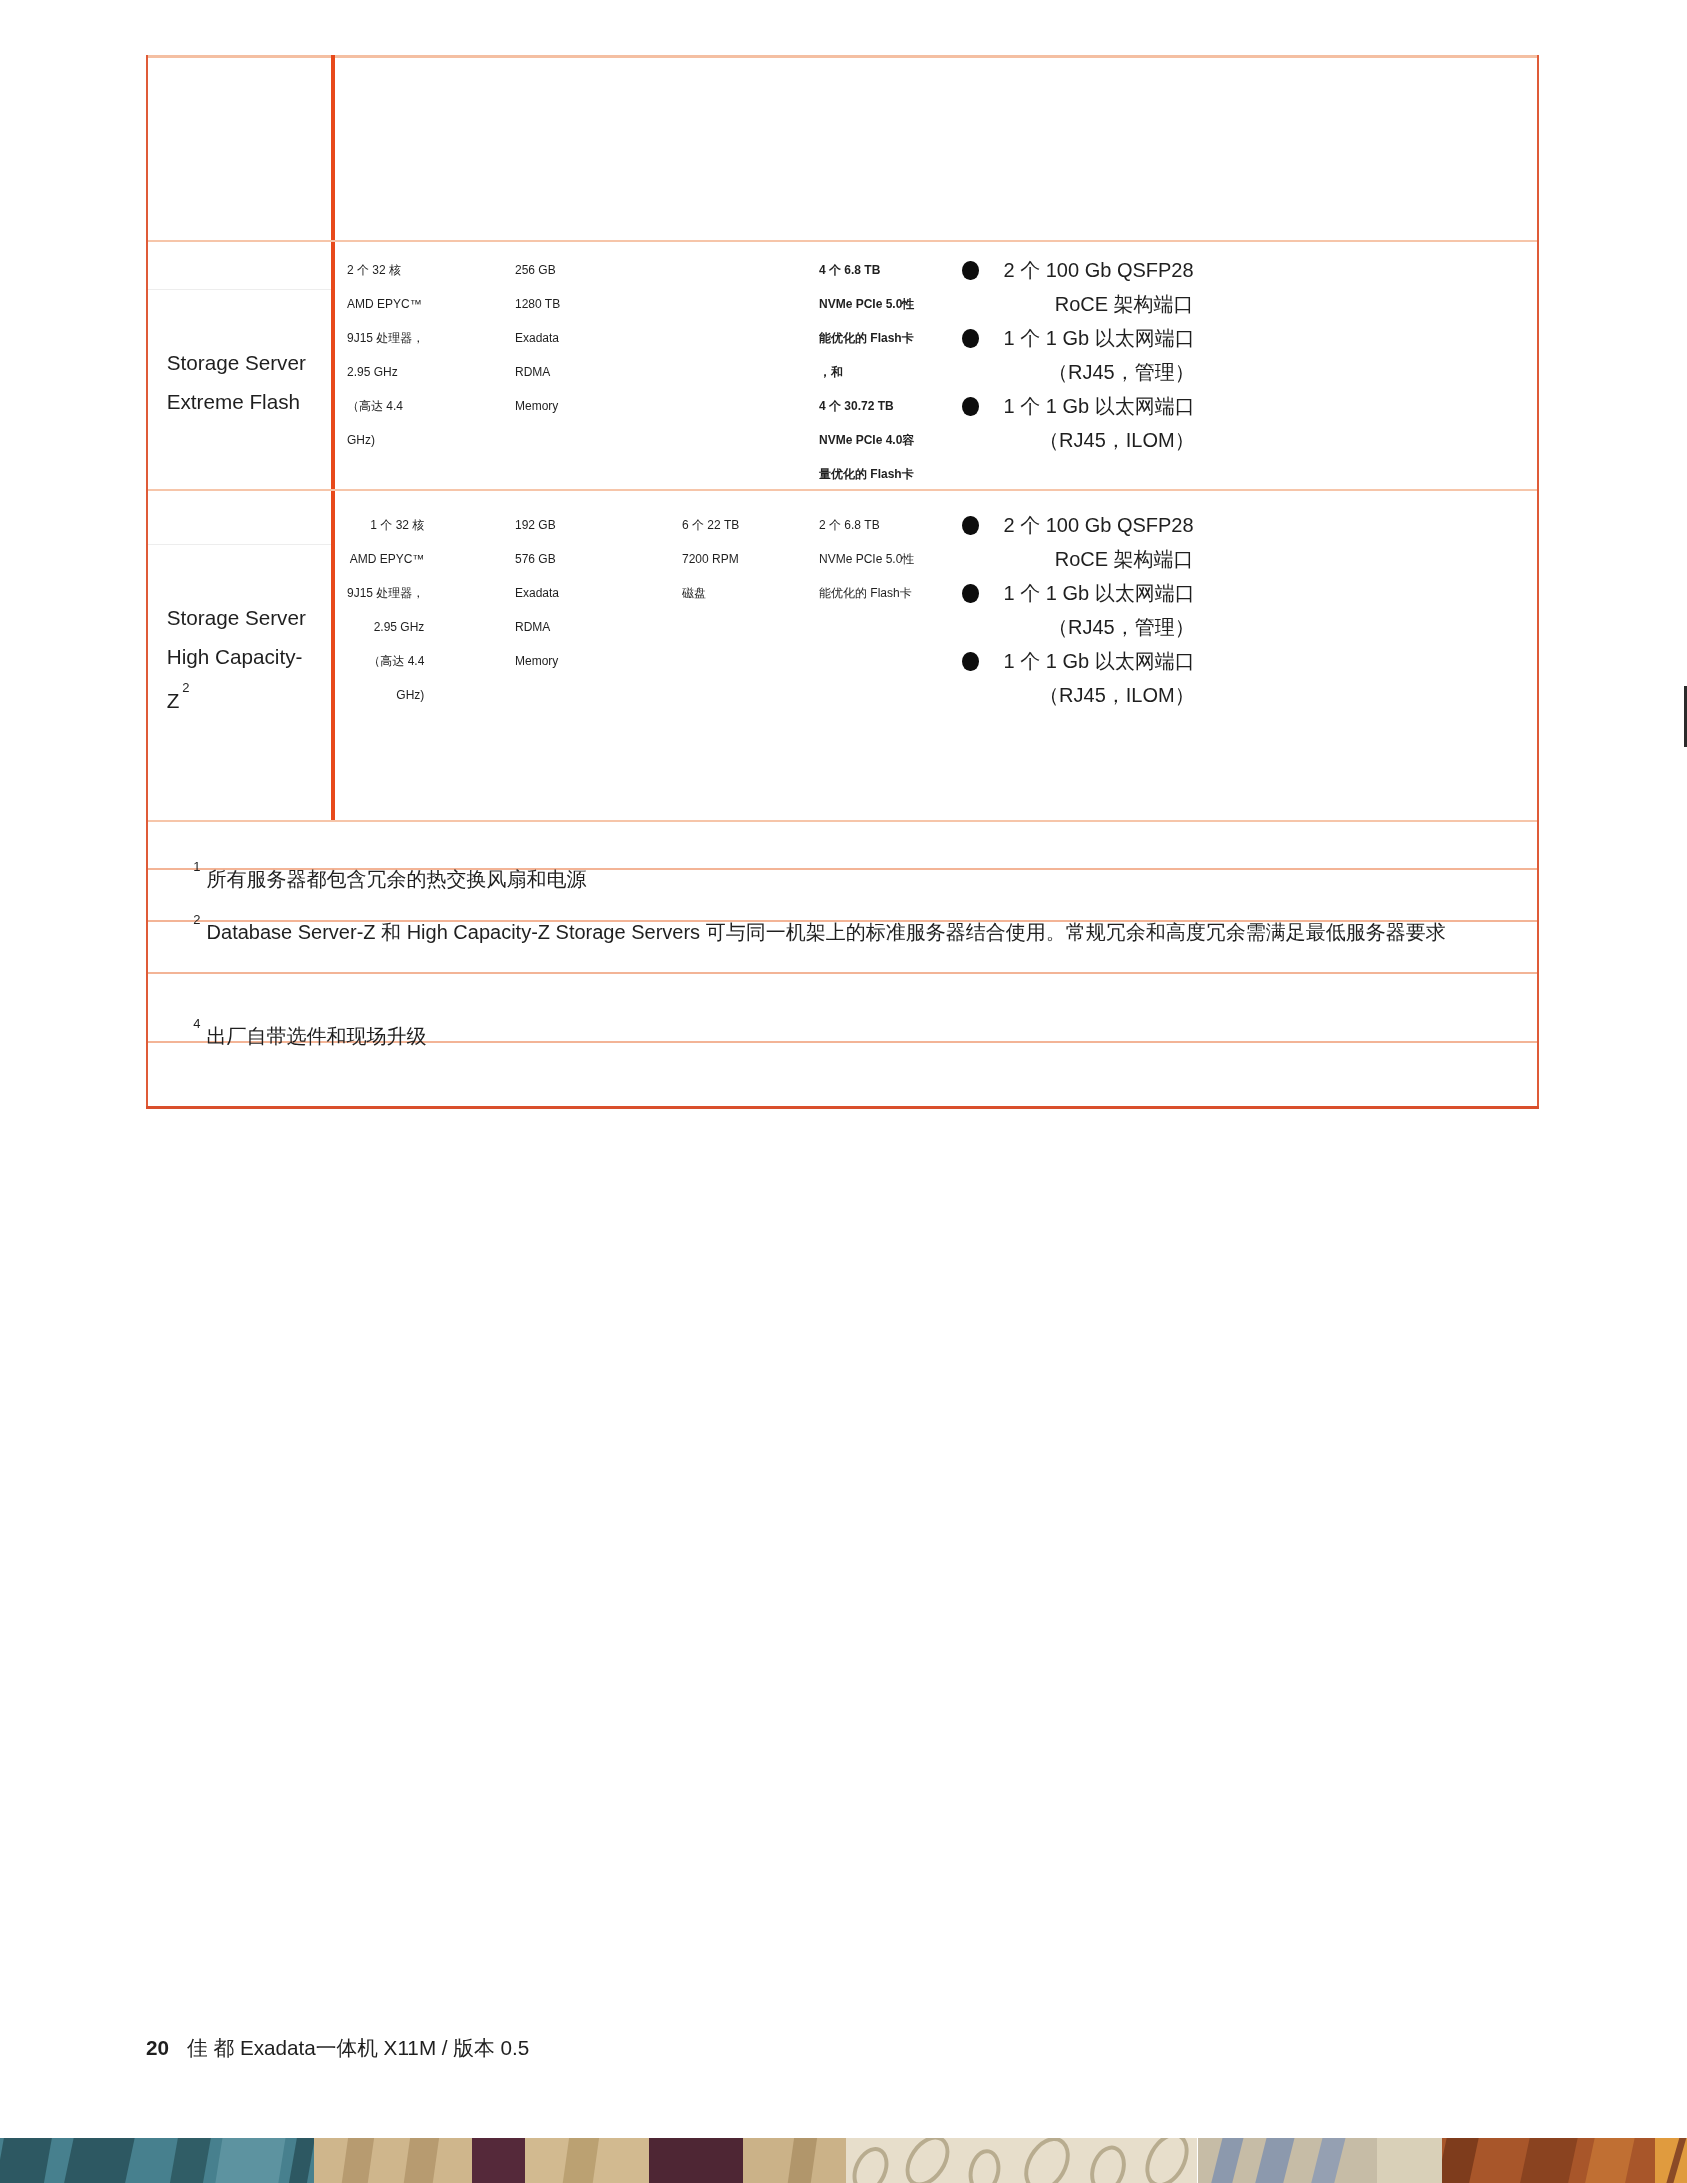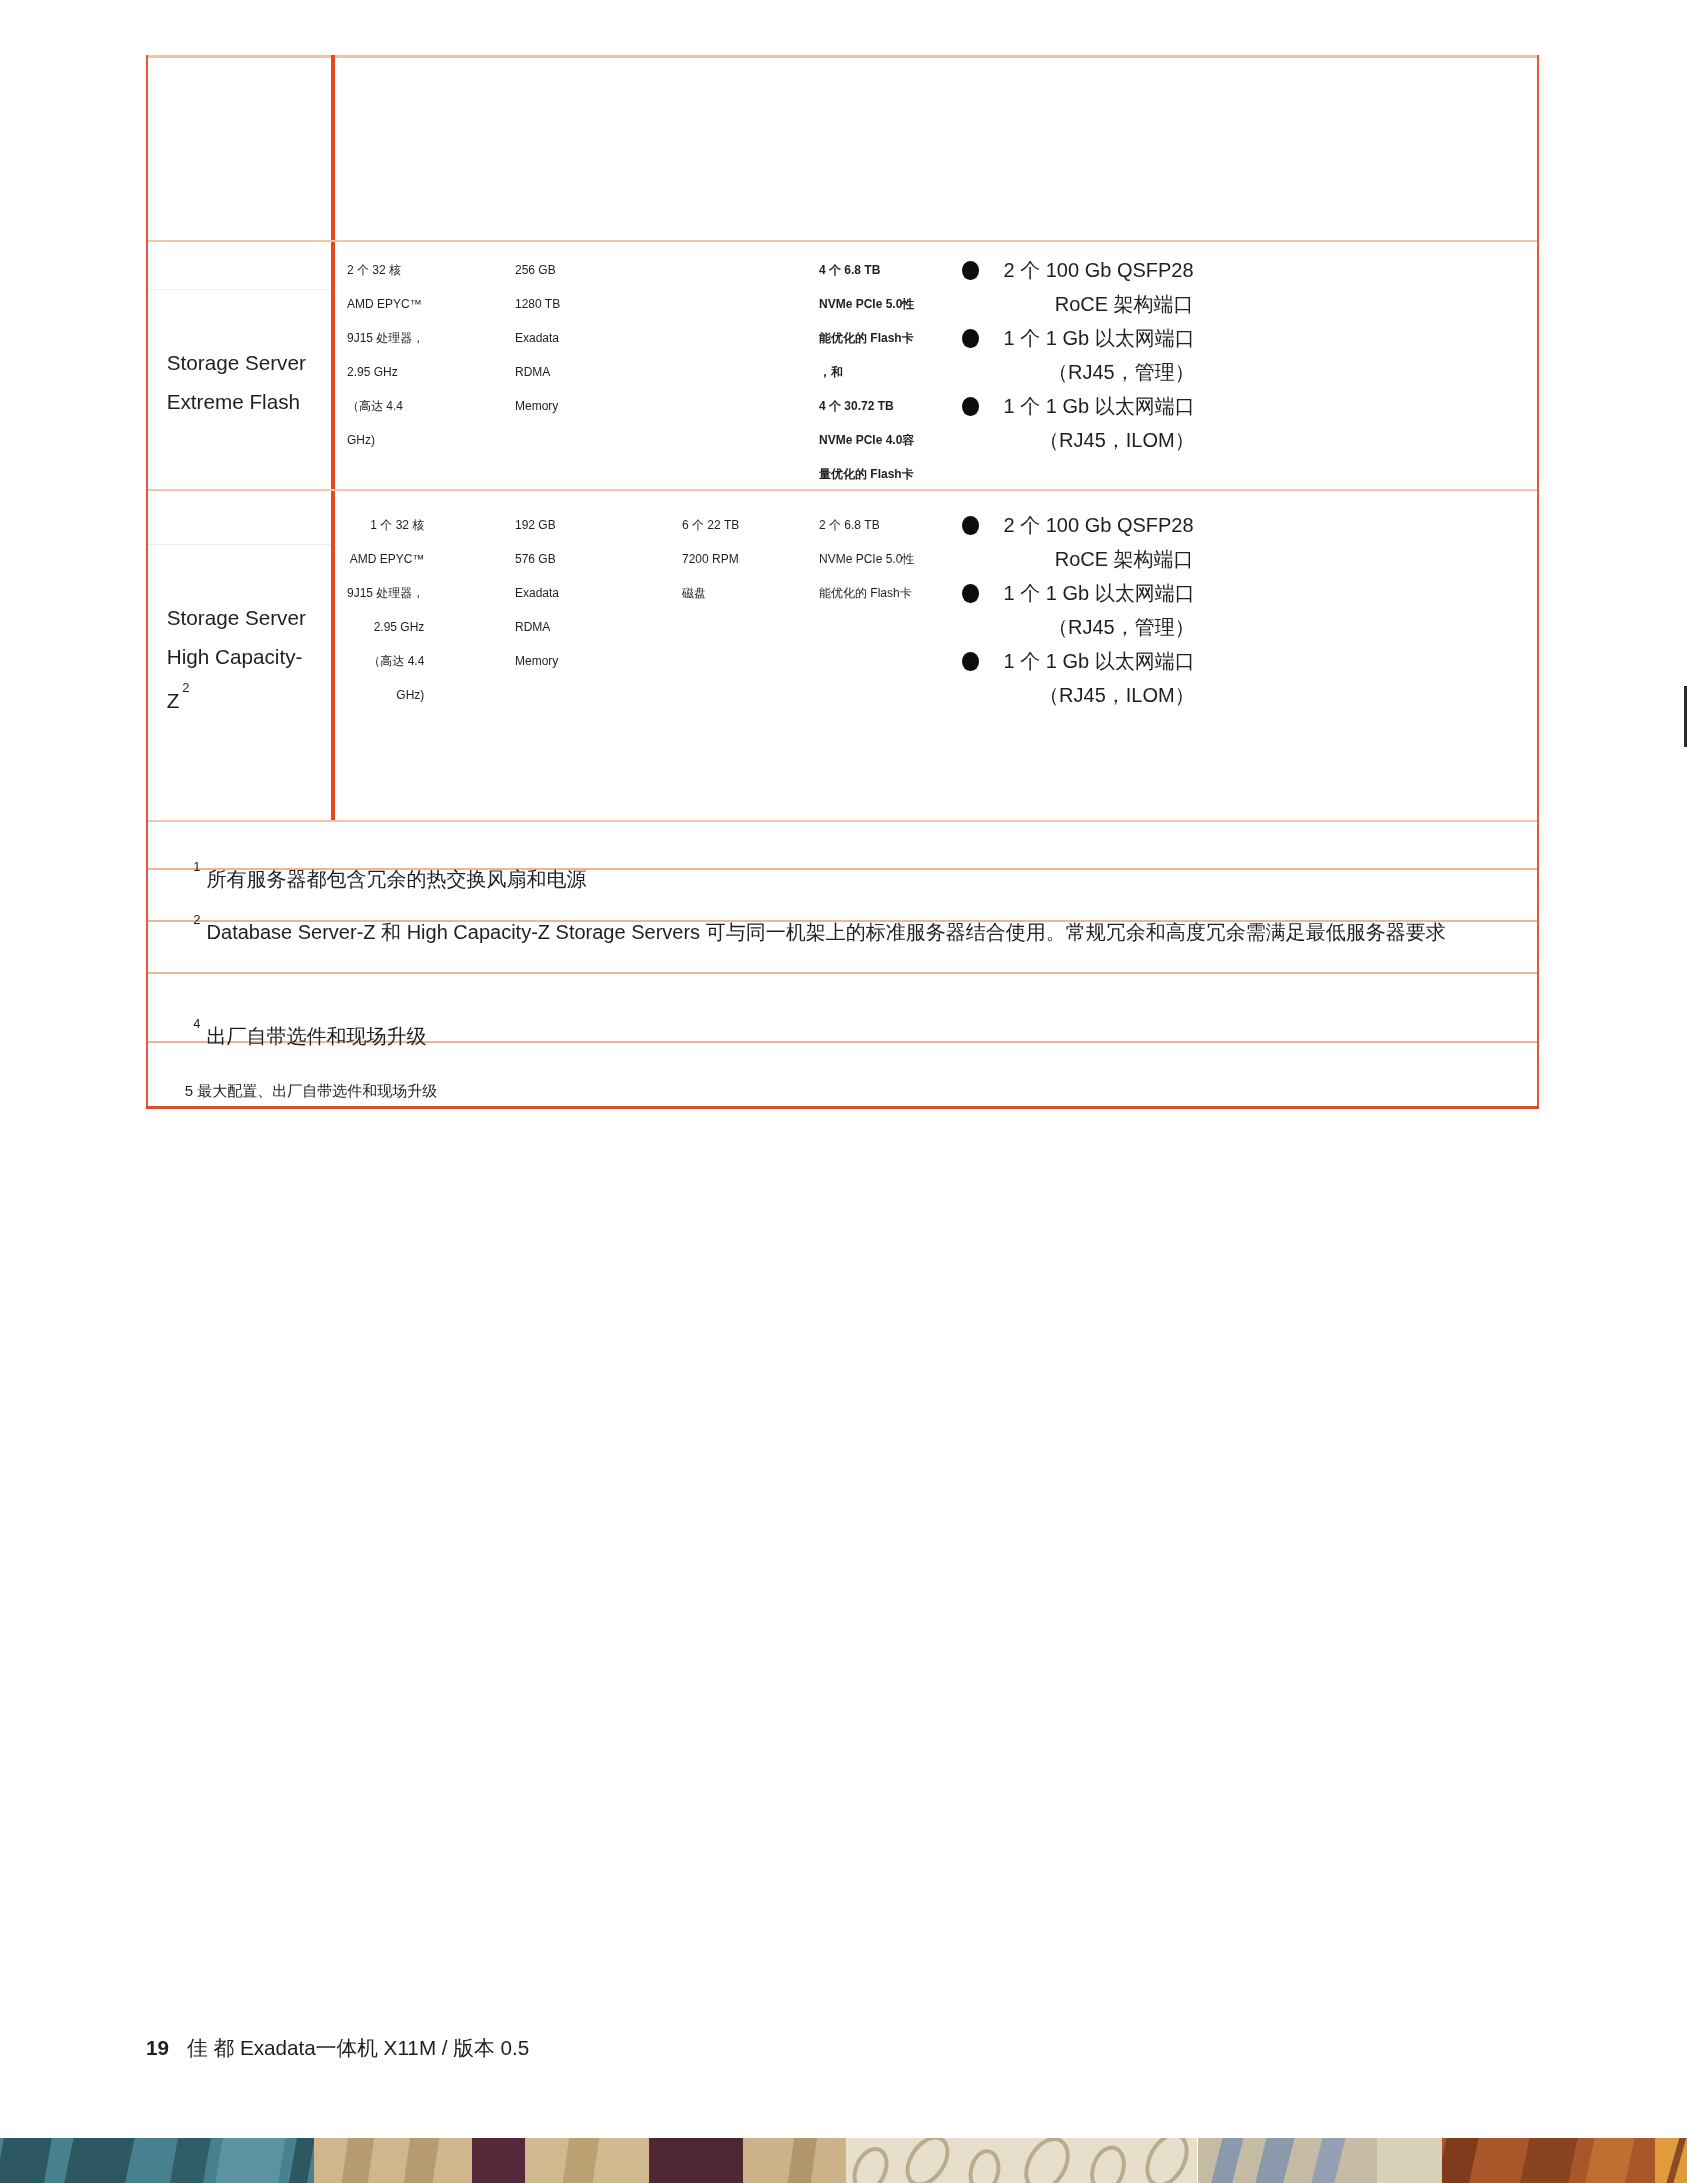--- a/index.html
+++ b/index.html
@@ -175,27 +175,24 @@
 
     <div class="footnote" style="top:777px;">
       <sup>1</sup><span>所有服务器都包含冗余的热交换风扇和电源</span>
     </div>
     <div class="footnote" style="top:830px;">
       <sup>2</sup><span>Database Server-Z 和 High Capacity-Z Storage Servers 可与同一机架上的标准服务器结合使用。常规冗余和高度冗余需满足最低服务器要求</span>
     </div>
     <div class="footnote" style="top:934px;">
       <sup>4</sup><span>出厂自带选件和现场升级</span>
     </div>
-    <div class="footnote small" style="top:1003px;">
-      <span>5 最大配置、出厂自带选件和现场升级</span>
-    </div>
   </div>
 
   <div class="page-footer">
-    <span class="num">19</span>
+    <span class="num">20</span>
     <span class="title">佳 都  Exadata一体机 X11M  /  版本 0.5</span>
   </div>
 
   <div class="edge-marker"></div>
 
   <div class="artwork">
 
     <div class="seg" style="left:0;width:314px;background:#47808e;">
       <div class="stripe" style="left:0;width:48px;background:#2d5862;transform:skewX(-10deg);"></div>
       <div class="stripe" style="left:69px;width:61px;background:#2d5862;transform:skewX(-12deg);"></div>

